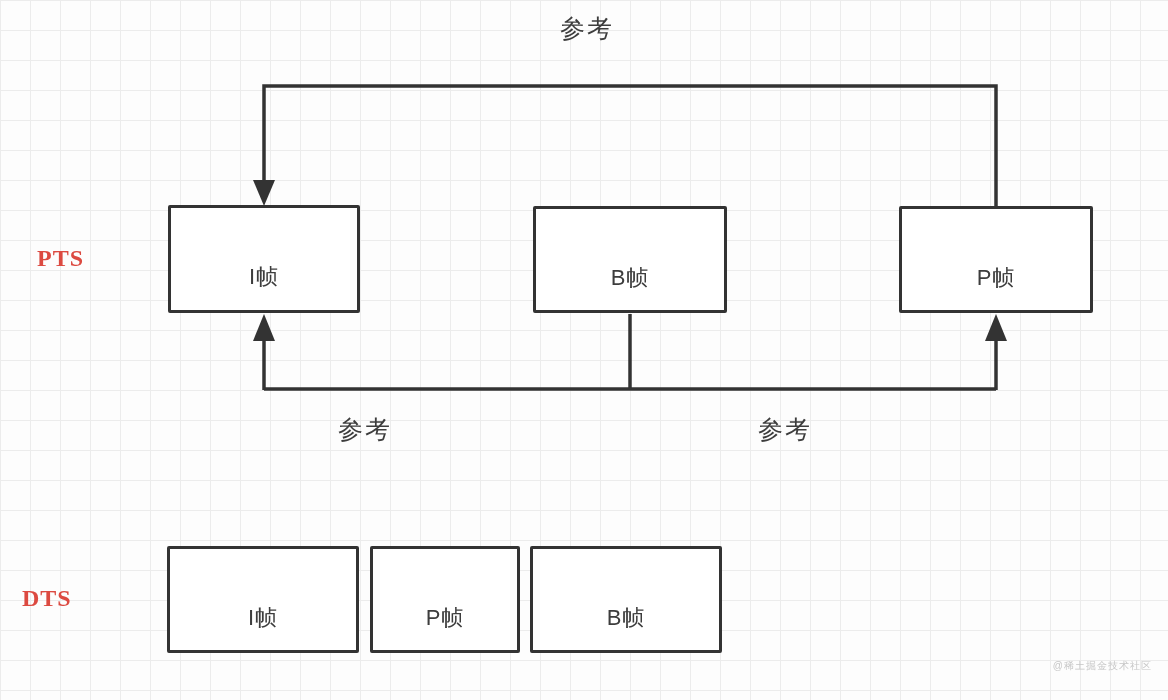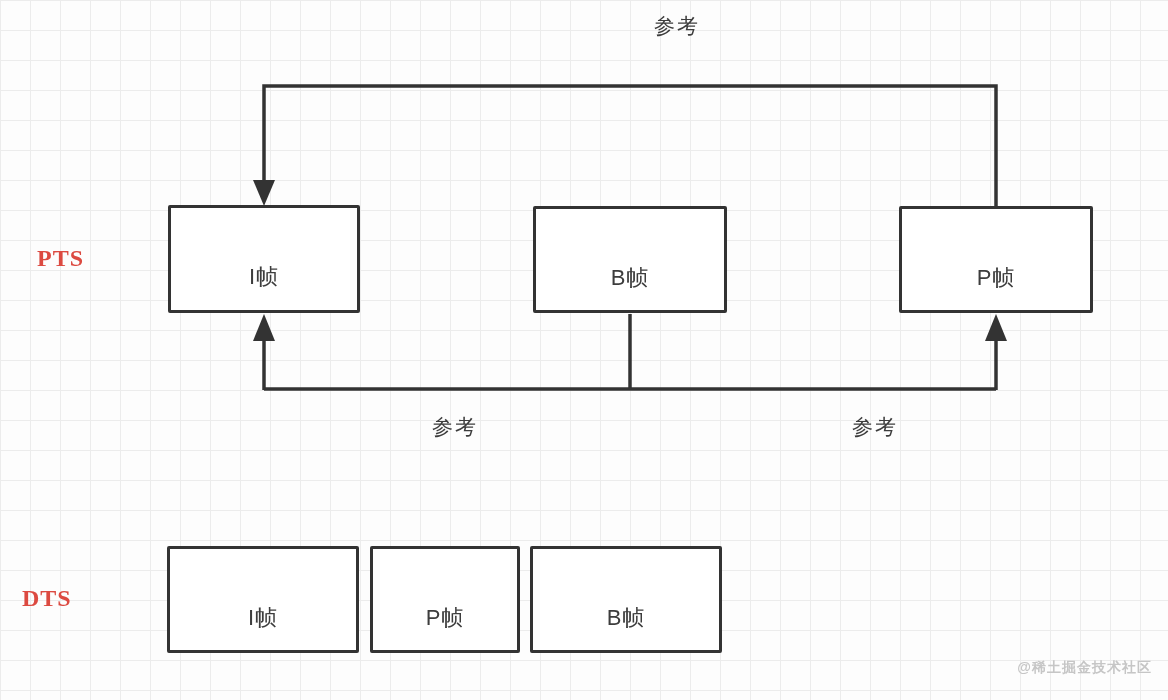--- a/index.html
+++ b/index.html
@@ -51,22 +51,22 @@
   .pts-b { left: 533px; top: 206px; width: 194px; height: 107px; }
   .pts-p { left: 899px; top: 206px; width: 194px; height: 107px; }
   
   .dts-i { left: 167px; top: 546px; width: 192px; height: 107px; }
   .dts-p { left: 370px; top: 546px; width: 150px; height: 107px; }
   .dts-b { left: 530px; top: 546px; width: 192px; height: 107px; }
 
   .ref-label {
     position: absolute;
     width: 140px;
-    text-align: right;
-    font-size: 21px;
+    text-align: left;
+    font-size: 25px;
     color: var(--boxtext, #3d3d3d);
     letter-spacing: 2px;
   }
   .ref-top  { left: 560px; top: 12px; }
   .ref-bl   { left: 338px; top: 413px; }
   .ref-br   { left: 758px; top: 413px; }
 
   .axis-label {
     position: absolute;
     font-size: 24px;
@@ -75,24 +75,23 @@
     letter-spacing: 1px;
     font-family: Liberation Serif, serif;
   }
   .axis-pts { left: 37px; top: 245px; }
   .axis-dts { left: 22px; top: 585px; }
 
   .watermark {
     position: absolute;
     right: 16px;
     top: 659px;
-    font-size: 14px;
+    font-size: 10px;
     color: var(--wm, #c6c6c6);
     letter-spacing: 1px;
-    font-weight: bold;
   }
 </style>
 </head>
 <body>
 
 <div class="canvas">
 
   <svg class="connectors" viewBox="0 0 1168 700" xmlns="http://www.w3.org/2000/svg">
 
     <path d="M 996 206 L 996 86 L 264 86 L 264 181" fill="none" stroke="#333333" stroke-width="3.5"></path>

